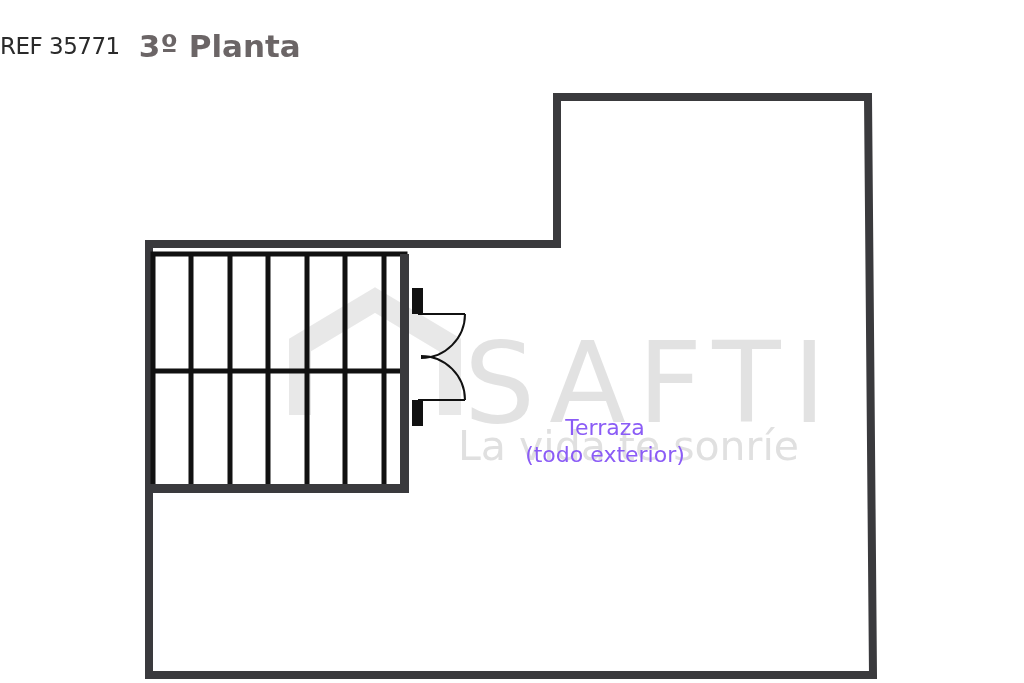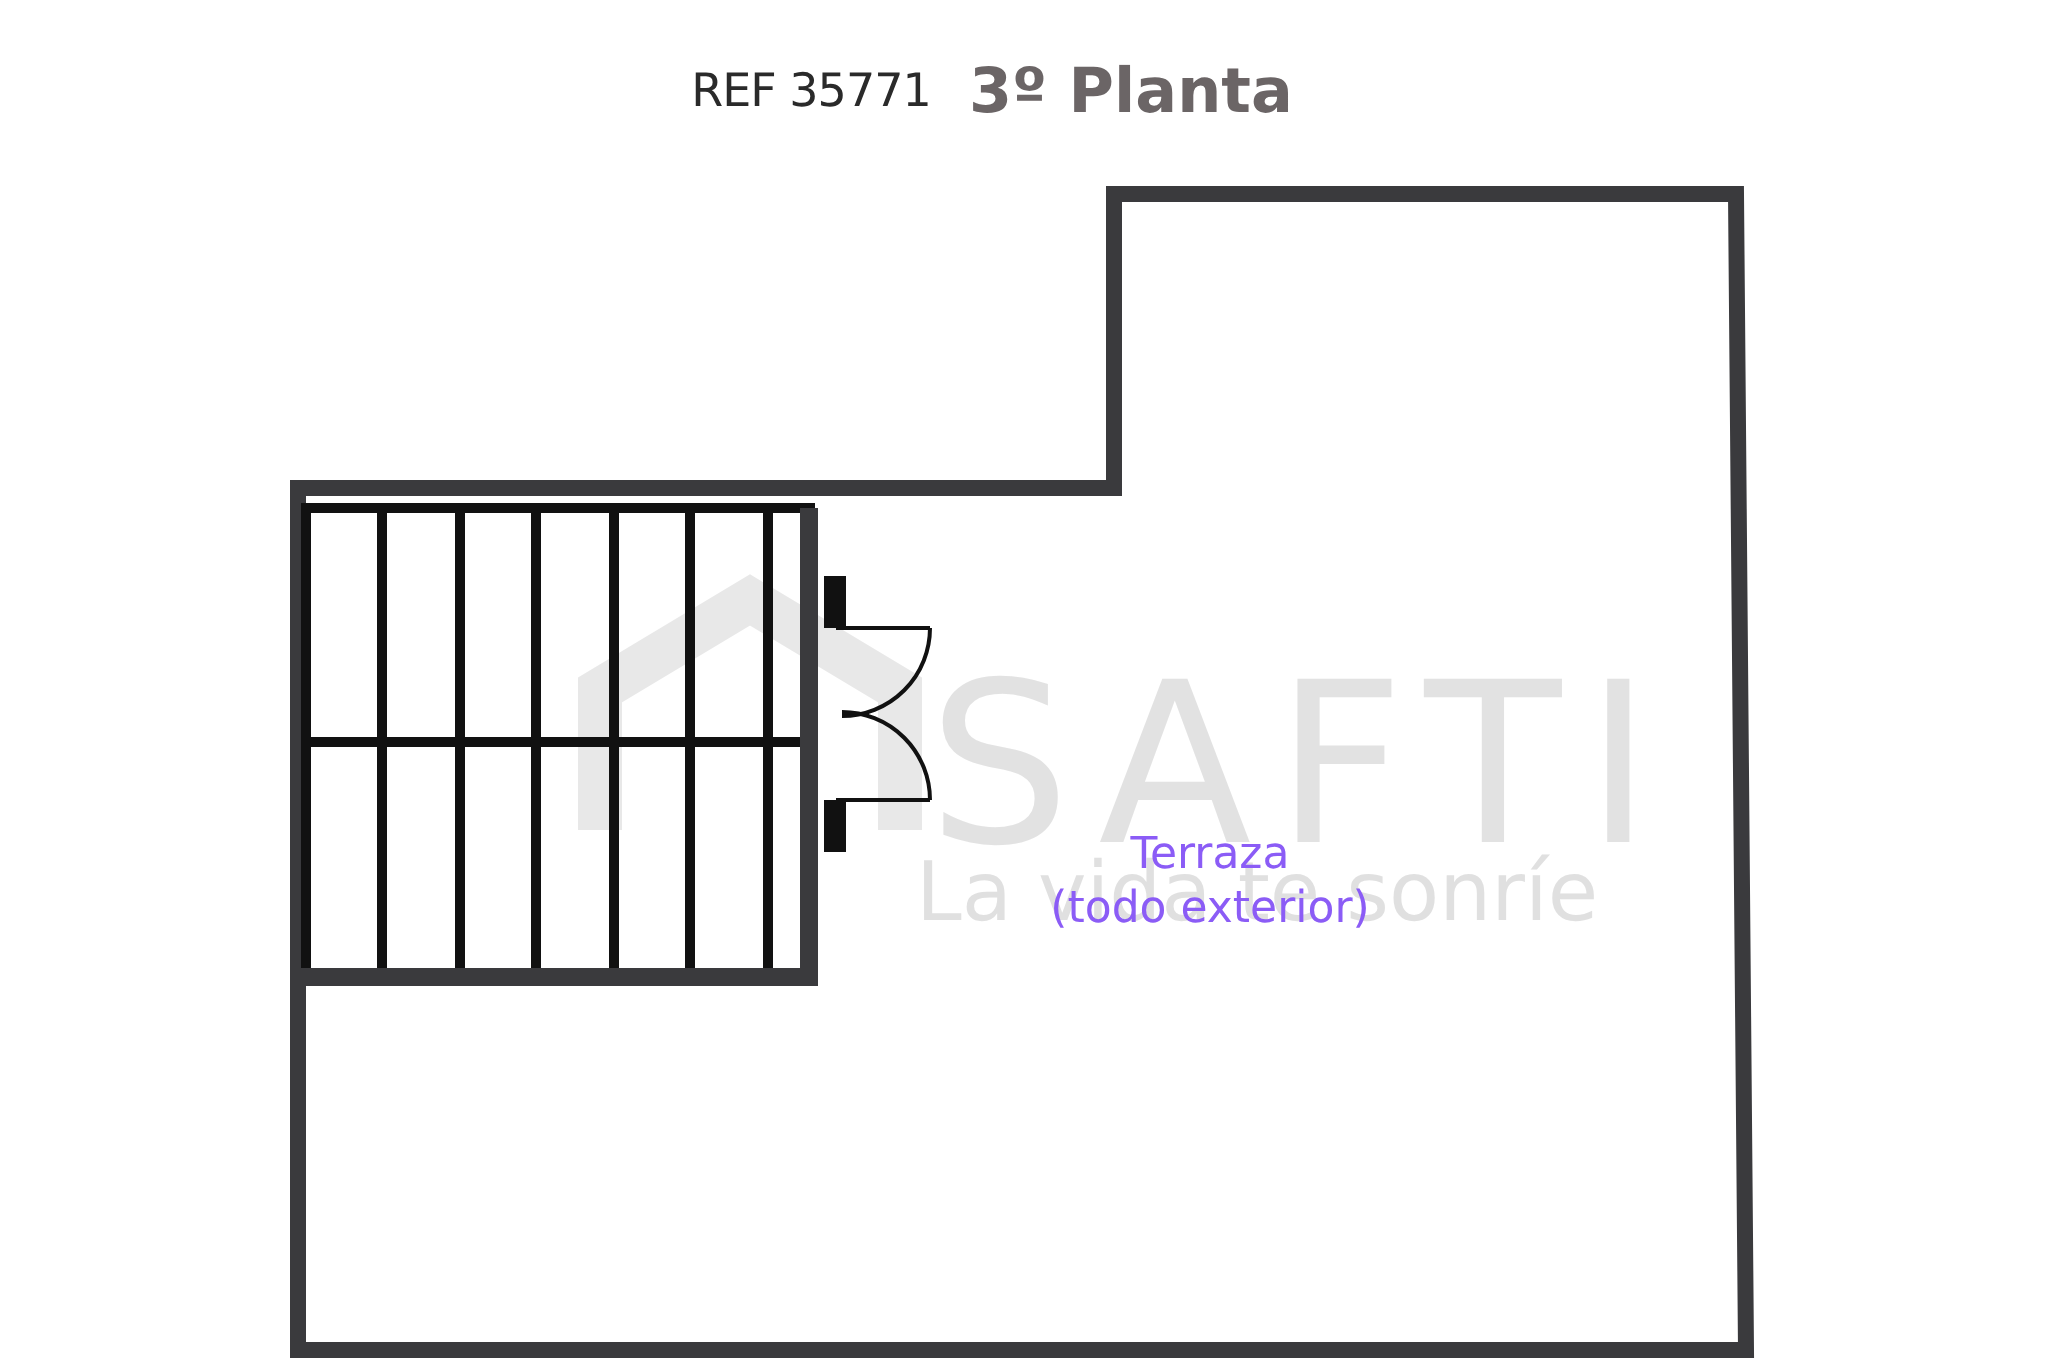--- a/index.html
+++ b/index.html
@@ -1,17 +1,17 @@
 <!DOCTYPE html>
 <html><head>
 <meta charset="utf-8">
 <style>
   html,body{margin:0;padding:0;background:#ffffff;}
   body{width:1024px;height:683px;position:relative;overflow:hidden;font-family:"DejaVu Sans","Liberation Sans",sans-serif;}
-  .title{position:absolute;top:28px;left:0;width:992px;text-align:center;white-space:nowrap;}
+  .title{position:absolute;top:28px;left:0;width:992px;white-space:nowrap;}
   .ref{font-size:23px;color:#2a2a2a;font-weight:normal;letter-spacing:-0.5px;vertical-align:middle;}
   .floor{font-size:31px;color:#6b6566;font-weight:bold;margin-left:14px;vertical-align:middle;}
   svg.plan{position:absolute;left:0;top:0;}
   .wm-big{position:absolute;left:432px;top:318px;font-size:112px;color:rgba(180,180,180,0.38);font-weight:normal;letter-spacing:12px;font-family:"DejaVu Sans",sans-serif;margin-left:32px;}
   .wm-slogan{position:absolute;left:458px;top:422px;font-size:41px;color:rgba(180,180,180,0.42);font-family:"DejaVu Sans",sans-serif;}
   .room-label{position:absolute;left:480px;top:414px;width:250px;text-align:center;color:#8b5cf6;font-size:22px;line-height:27px;}
 </style>
 </head>
 <body>
 

